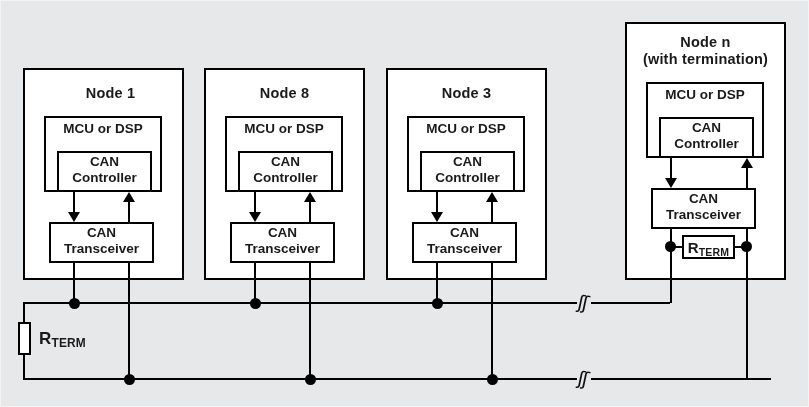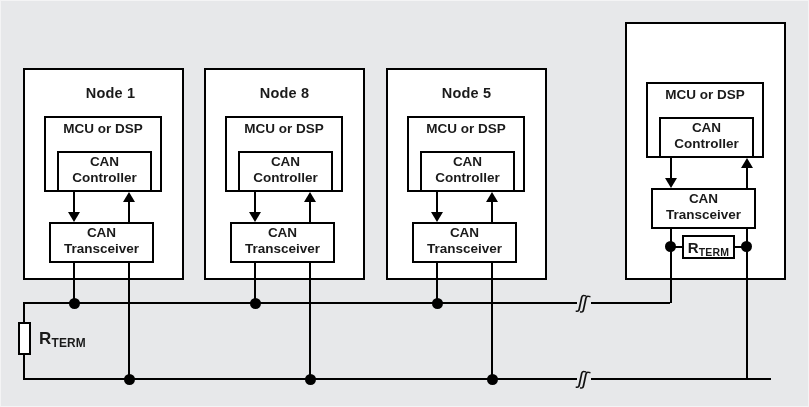--- a/index.html
+++ b/index.html
@@ -175,21 +175,21 @@
   <div class="arrow-down" style="left:248px;top:211px;"></div>
   <div class="wire wire-v" style="left:308px;top:201px;height:20px;"></div>
   <div class="arrow-up" style="left:303px;top:191px;"></div>
 
   <div class="wire wire-v" style="left:253px;top:262px;height:40px;"></div>
   <div class="wire wire-v" style="left:308px;top:262px;height:116px;"></div>
   <div class="dot" style="left:249px;top:297px;"></div>
   <div class="dot" style="left:304px;top:373px;"></div>
 
   <div class="node-box" style="left:385px;top:67px;width:161px;height:212px;"></div>
-  <div class="node-title" style="left:385px;top:84px;width:161px;">Node 5</div>
+  <div class="node-title" style="left:385px;top:84px;width:161px;">Node 3</div>
 
   <div class="inner-box" style="left:406px;top:115px;width:118px;height:76px;"></div>
   <div class="inner-label" style="left:406px;top:120px;width:118px;">MCU or DSP</div>
 
   <div class="inner-box" style="left:419px;top:150px;width:95px;height:41px;"></div>
   <div class="inner-label" style="left:419px;top:153px;width:95px;">CAN</div>
   <div class="inner-label" style="left:419px;top:169px;width:95px;">Controller</div>
 
   <div class="inner-box" style="left:411px;top:221px;width:105px;height:41px;"></div>
   <div class="inner-label" style="left:411px;top:224px;width:105px;">CAN</div>
@@ -199,20 +199,22 @@
   <div class="arrow-down" style="left:430px;top:211px;"></div>
   <div class="wire wire-v" style="left:490px;top:201px;height:20px;"></div>
   <div class="arrow-up" style="left:485px;top:191px;"></div>
 
   <div class="wire wire-v" style="left:435px;top:262px;height:40px;"></div>
   <div class="wire wire-v" style="left:490px;top:262px;height:116px;"></div>
   <div class="dot" style="left:431px;top:297px;"></div>
   <div class="dot" style="left:486px;top:373px;"></div>
 
   <div class="node-box" style="left:624px;top:21px;width:161px;height:258px;"></div>
+  <div class="node-title" style="left:624px;top:33px;width:161px;">Node n</div>
+  <div class="node-title" style="left:624px;top:50px;width:161px;">(with termination)</div>
 
   <div class="inner-box" style="left:645px;top:81px;width:118px;height:76px;"></div>
   <div class="inner-label" style="left:645px;top:86px;width:118px;">MCU or DSP</div>
 
   <div class="inner-box" style="left:658px;top:116px;width:95px;height:41px;"></div>
   <div class="inner-label" style="left:658px;top:119px;width:95px;">CAN</div>
   <div class="inner-label" style="left:658px;top:135px;width:95px;">Controller</div>
 
   <div class="inner-box" style="left:650px;top:187px;width:105px;height:41px;"></div>
   <div class="inner-label" style="left:650px;top:190px;width:105px;">CAN</div>

